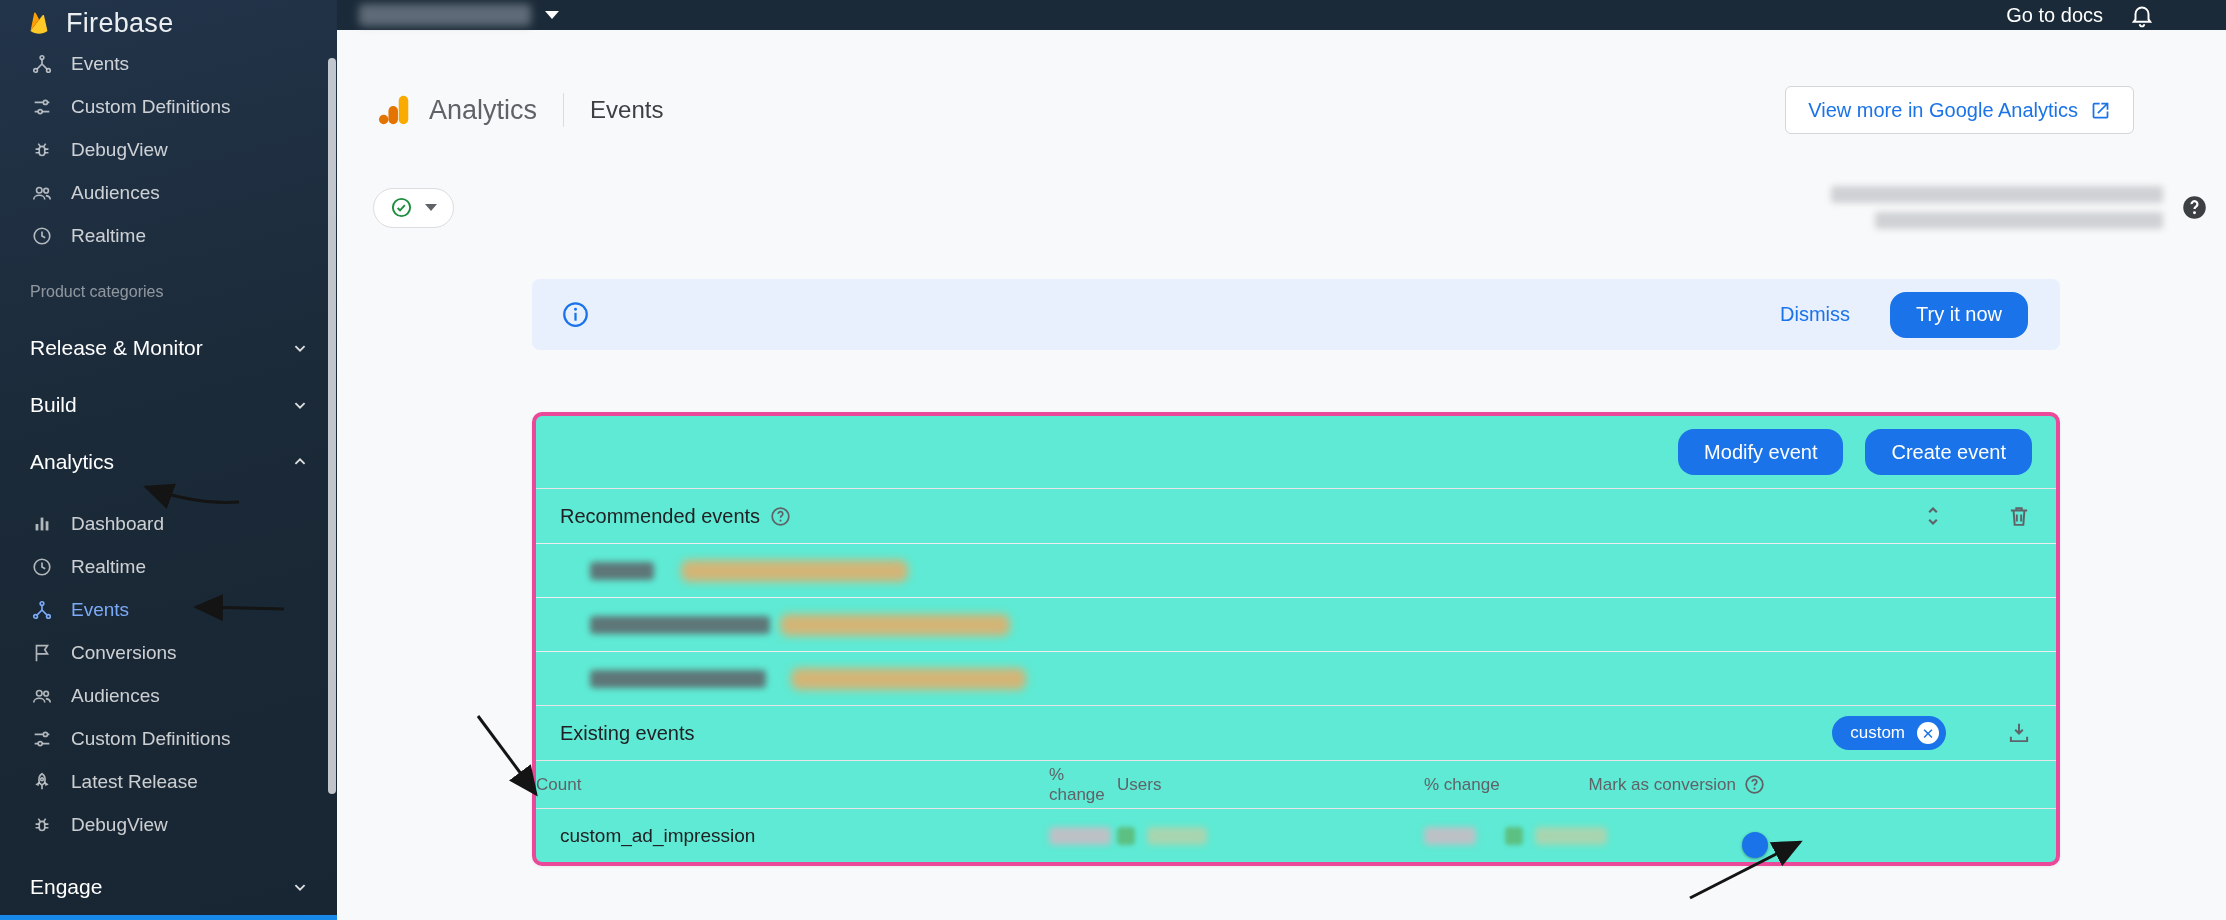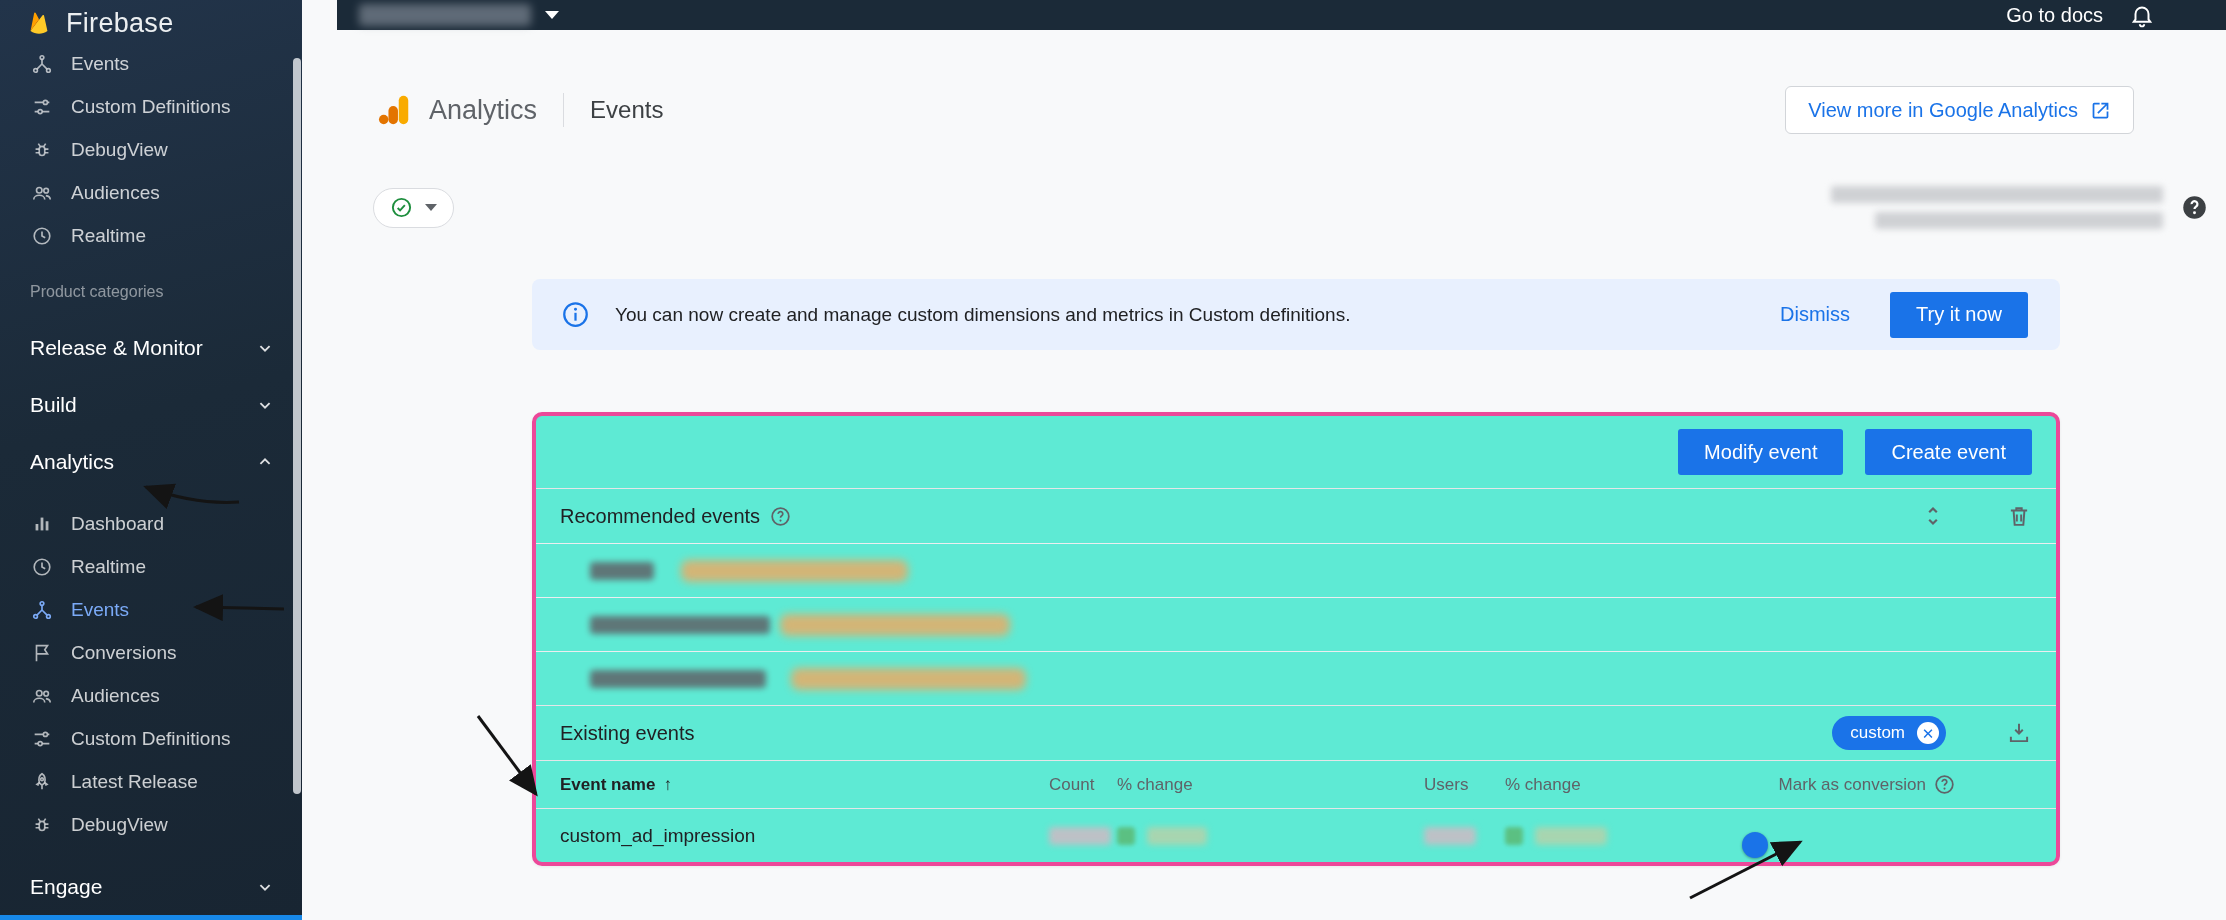--- a/index.html
+++ b/index.html
@@ -12,21 +12,21 @@
   .proj-selector{display:flex;align-items:center;gap:14px;cursor:pointer}
   .proj-redact{width:172px;height:22px;background:#97a0ab;opacity:.55;filter:blur(4px);border-radius:4px}
   .caret-down{width:0;height:0;border-left:7px solid transparent;border-right:7px solid transparent;border-top:8px solid #fff}
   .topbar-right{margin-left:auto;display:flex;align-items:center;gap:26px}
   .go-docs{color:#fff;font-size:20px;cursor:pointer}
   .bell{width:26px;height:26px;cursor:pointer}
   .avatar{width:34px;height:34px;border-radius:50%;overflow:hidden;cursor:pointer}
   .avatar-inner{width:100%;height:100%;background:radial-gradient(circle at 35% 35%,#a1887f,#6d4c41 70%);filter:blur(2px)}
 
   
-  .sidebar{position:absolute;left:0;top:0;width:302px;height:920px;background:linear-gradient(165deg,#22344a 0%,#1b2a38 45%,#182532 100%);color:rgba(255,255,255,.78);z-index:4}
+  .sidebar{position:absolute;left:0;top:0;width:337px;height:920px;background:linear-gradient(165deg,#22344a 0%,#1b2a38 45%,#182532 100%);color:rgba(255,255,255,.78);z-index:4}
   .brand{display:flex;align-items:center;gap:12px;height:42px;padding:4px 0 0 24px;cursor:pointer}
   .brand svg{width:30px;height:30px}
   .brand-name{color:#eceff1;font-size:27px;font-weight:500;letter-spacing:.3px}
   .nav-item{display:flex;align-items:center;gap:18px;height:43px;padding:0 30px;font-size:19px;cursor:pointer;white-space:nowrap}
   .nav-item .nav-icon{width:23px;height:23px;flex:0 0 23px;opacity:.85;display:flex;align-items:center;justify-content:center}
   .nav-icon svg{width:22px;height:22px}
   .nav-item.selected{color:#7baaf7}
   .nav-item.selected .nav-icon{opacity:1}
   .cat-label{padding:26px 30px 18px;font-size:16px;color:rgba(255,255,255,.5)}
   .section-header{display:flex;align-items:center;height:57px;padding:0 26px 0 30px;color:#fff;font-size:21px;font-weight:500;cursor:pointer}
@@ -61,21 +61,21 @@
 
   .content-body{margin:0 166px 0 195px;width:1528px}
 
   
   .banner{margin-top:50px;height:71px;background:#e8f0fe;border-radius:8px;display:flex;align-items:center;padding:0 32px 0 30px}
   .banner-icon{width:27px;height:27px;margin-right:26px;flex:0 0 27px}
   .banner-icon svg{width:27px;height:27px}
   .banner-text{font-size:19px;color:#202124}
   .banner-actions{margin-left:auto;display:flex;align-items:center;gap:40px}
   .dismiss{color:#1a73e8;font-size:20px;font-weight:500;cursor:pointer}
-  .btn-primary{height:46px;padding:0 26px;background:#1a73e8;border:none;border-radius:3px;color:#fff;font-size:20px;font-weight:500;cursor:pointer;font-family:inherit}
+  .btn-primary{height:46px;padding:0 26px;background:#1a73e8;border:none;border-radius:16px;color:#fff;font-size:20px;font-weight:500;cursor:pointer;font-family:inherit}
 
   
   .card{margin-top:62px;background:#5eead4;border:4px solid #ec4899;border-radius:10px;box-shadow:0 1px 3px rgba(60,64,67,.08);overflow:hidden}
   .card-actions{display:flex;align-items:center;justify-content:flex-end;gap:22px;height:72px;padding:0 24px}
   .card-sec{border-top:1px solid #e4e6e8;display:flex;align-items:center;height:55px;padding:0 24px}
   .sec-title{font-size:20px;color:#202124}
   .help-outline{width:21px;height:21px;margin-left:10px;cursor:pointer}
   .help-outline svg{width:21px;height:21px}
   .sec-icons{margin-left:auto;display:flex;align-items:center;gap:60px}
   .icon-btn{width:26px;height:26px;cursor:pointer}
@@ -353,21 +353,20 @@
     <div class="content-body">
 
       <div class="banner">
         <span class="banner-icon">
           <svg viewBox="0 0 24 24">
               <circle cx="12" cy="12" r="10" fill="none" stroke="#1a73e8" stroke-width="2"></circle>
               <rect x="11" y="10.5" width="2" height="7" fill="#1a73e8"></rect>
               <circle cx="12" cy="7.3" r="1.3" fill="#1a73e8"></circle>
             </svg>
         </span>
-        <span class="banner-text">You can now create and manage custom dimensions and metrics in Custom definitions.</span>
         <span class="banner-actions">
           <span class="dismiss">Dismiss</span>
           <button class="btn-primary">Try it now</button>
         </span>
       </div>
 
       <section class="card">
 
         <div class="card-actions">
           <button class="btn-primary">Modify event</button>
@@ -413,21 +412,20 @@
               <span>custom</span>
               <span class="chip-x">✕</span>
             </span>
             <span class="icon-btn"><svg viewBox="0 0 24 24" fill="none" stroke="#5f6368" stroke-width="1.8">
                   <path d="M12 3.5v9M8.5 9 12 12.5 15.5 9M4.5 15.5v4h15v-4"></path>
                 </svg></span>
           </span>
         </div>
 
         <div class="tbl-grid tbl-header">
-          <span class="cell-name"><span>Event name</span><span class="sort-arrow">↑</span></span>
           <span>Count</span>
           <span>% change</span>
           <span>Users</span>
           <span>% change</span>
           <span class="cell-conv">
             <span>Mark as conversion</span>
             <span class="help-outline" style="margin-left:0">
               <svg viewBox="0 0 24 24">
                   <circle cx="12" cy="12" r="9.5" fill="none" stroke="#5f6368" stroke-width="2"></circle>
                   <path d="M9.4 9a2.6 2.6 0 1 1 4.2 2c-.9.7-1.6 1.1-1.6 2.3" fill="none" stroke="#5f6368" stroke-width="2"></path>

